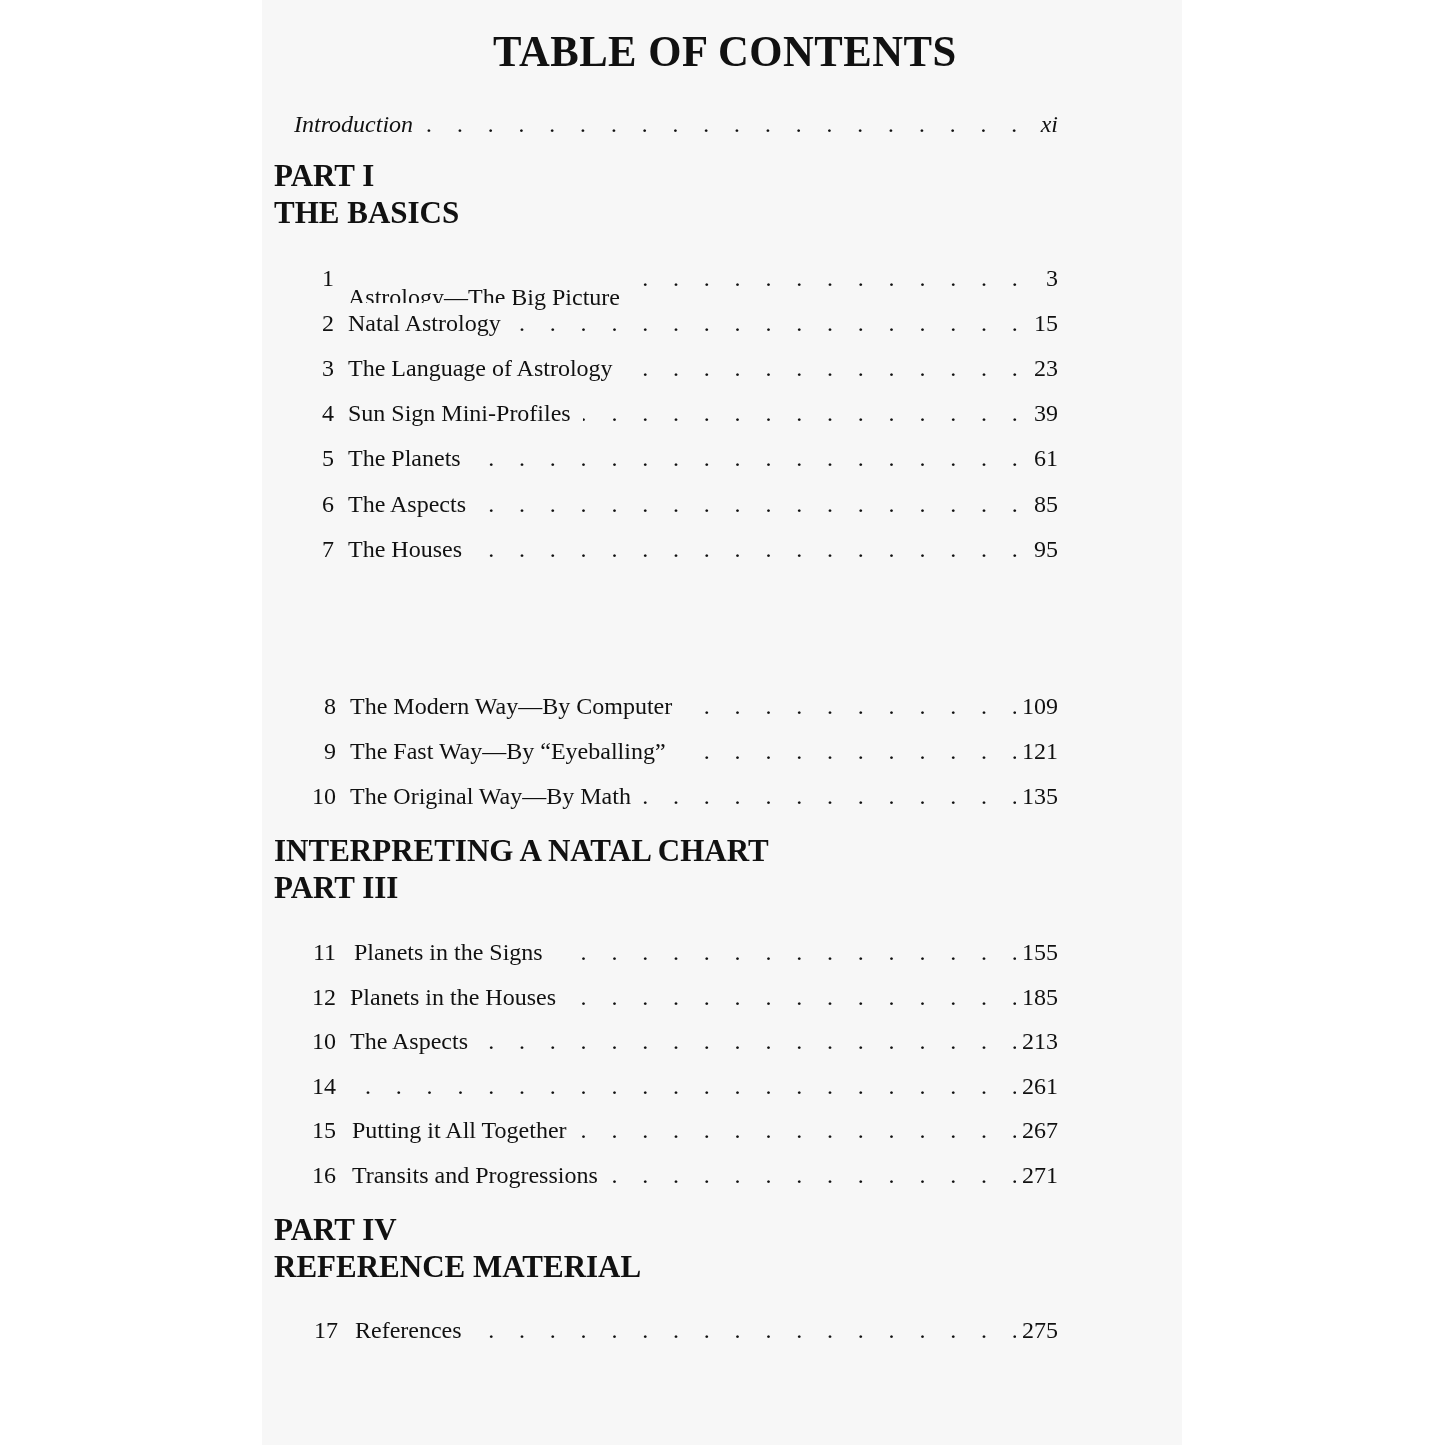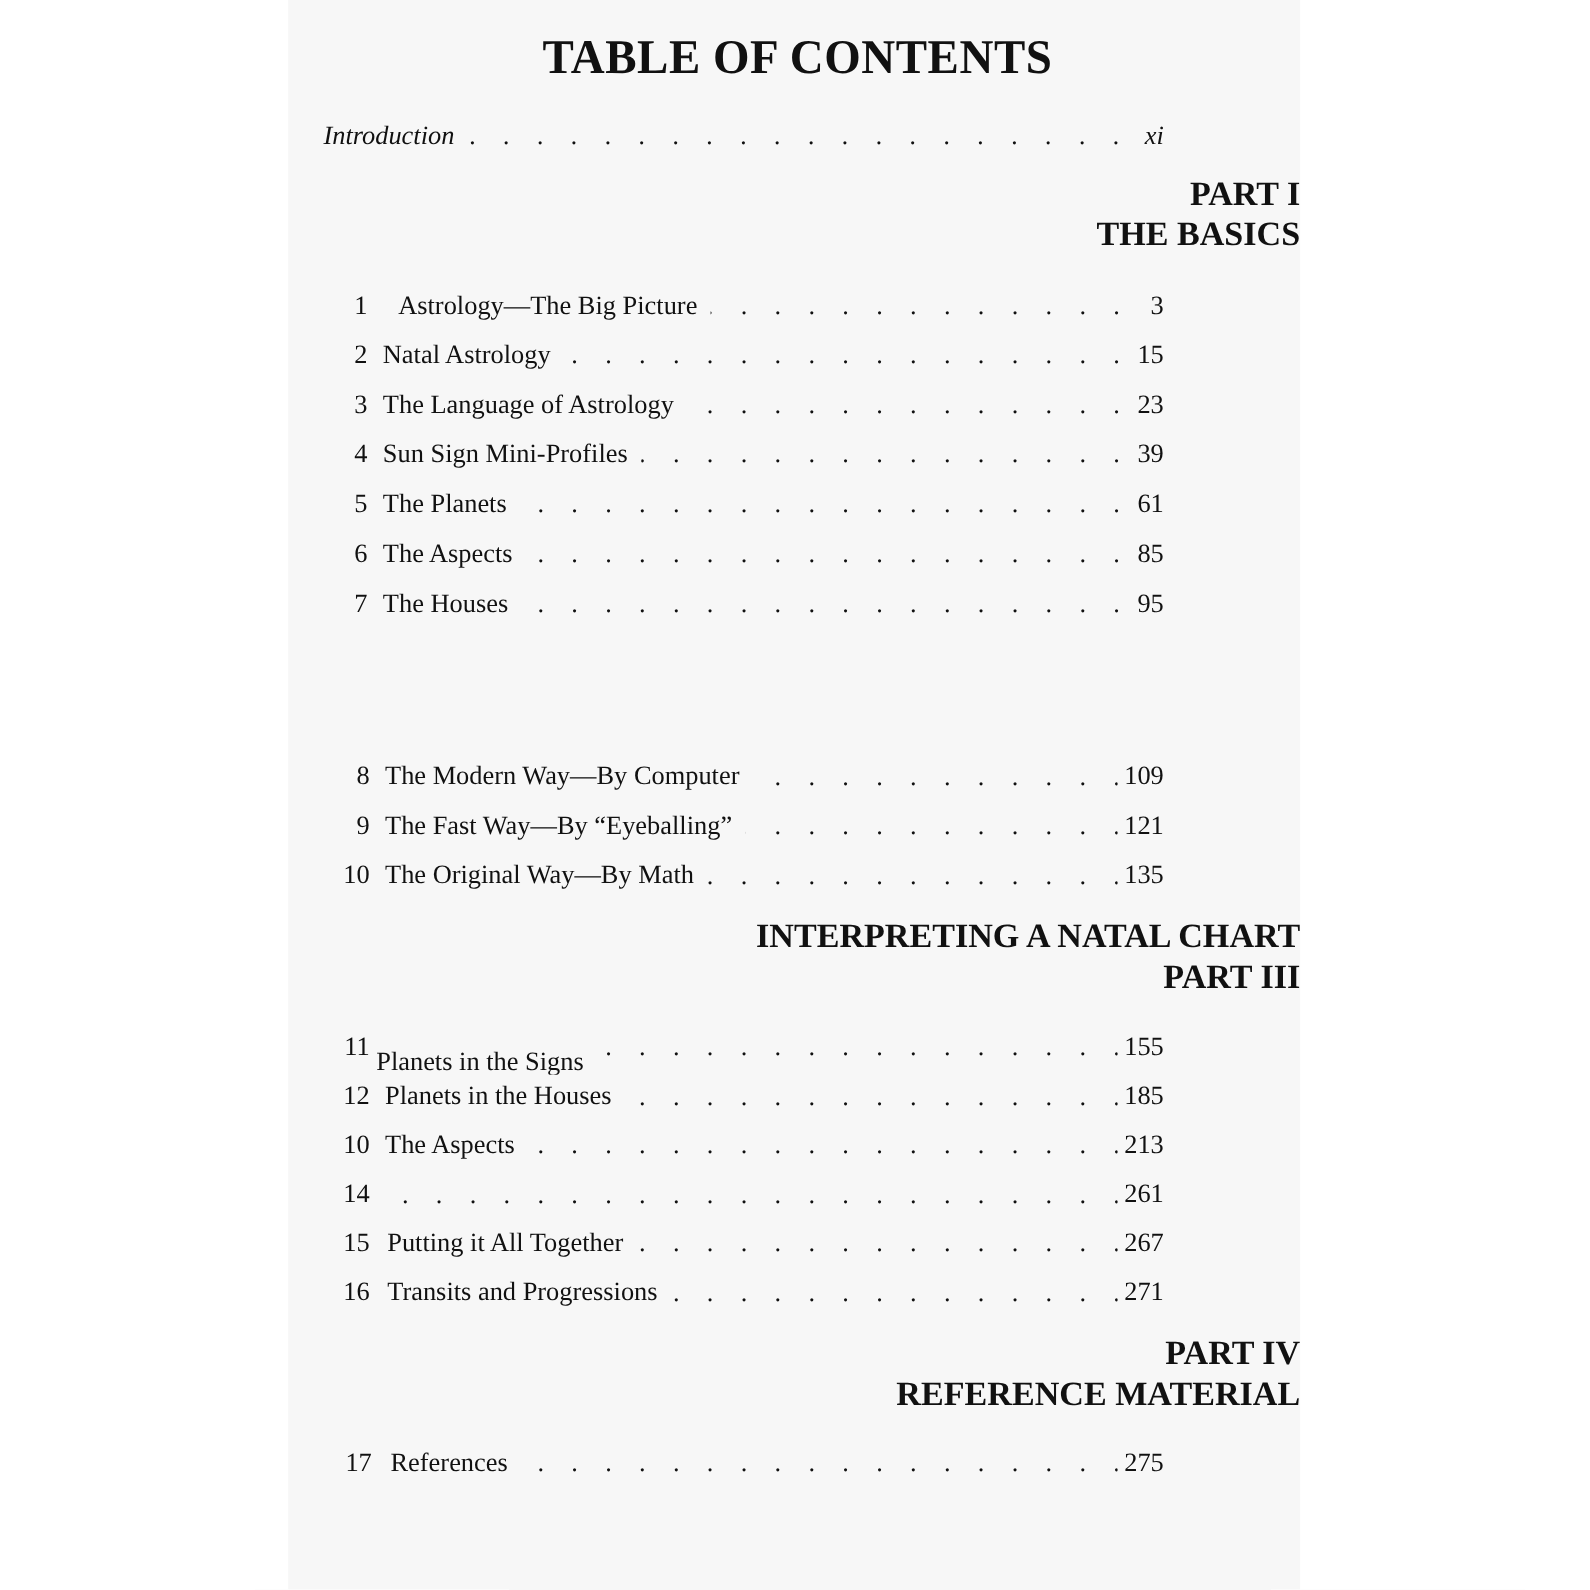--- a/index.html
+++ b/index.html
@@ -80,21 +80,21 @@
       padding-left: 6px;
       z-index: 2;
     }
     .intro {
       font-style: italic;
     }
     .part-header {
       position: absolute;
       left: 0;
       width: 100%;
-      text-align: right;
+      text-align: left;
       font-family: "Liberation Serif", serif;
       font-weight: bold;
       font-size: 31px;
       line-height: 37px;
       padding-left: 12px;
       box-sizing: border-box;
     }
   </style>
 </head>
 <body>
@@ -109,21 +109,21 @@
     <span class="page-num">xi</span>
   </div>
 
   <div class="part-header" style="top:157px;">
     <div>PART I</div>
     <div>THE BASICS</div>
   </div>
 
   <div class="row" style="top:258px;">
     <span class="num">1</span>
-    <span class="title" style="left:100px;">Astrology—The Big Picture</span>
+    <span class="title" style="left:86px;margin-top:19px;">Astrology—The Big Picture</span>
     <span class="dots">. . . . . . . . . . . . . . . . . . . . . . . . . . . . . . . . . . . . . . . . . . . . . . . . . . . . . . . . . . . .</span>
     <span class="page-num">3</span>
   </div>
   <div class="row" style="top:303px;">
     <span class="num">2</span>
     <span class="title" style="left:86px;">Natal Astrology</span>
     <span class="dots">. . . . . . . . . . . . . . . . . . . . . . . . . . . . . . . . . . . . . . . . . . . . . . . . . . . . . . . . . . . .</span>
     <span class="page-num">15</span>
   </div>
   <div class="row" style="top:348px;">
@@ -177,21 +177,21 @@
     <span class="page-num">135</span>
   </div>
 
   <div class="part-header" style="top:832px;">
     <div>INTERPRETING A NATAL CHART</div>
     <div>PART III</div>
   </div>
 
   <div class="row" style="top:932px;">
     <span class="num" style="width:74px;">11</span>
-    <span class="title" style="left:80px;margin-top:14px;">Planets in the Signs</span>
+    <span class="title" style="left:92px;">Planets in the Signs</span>
     <span class="dots">. . . . . . . . . . . . . . . . . . . . . . . . . . . . . . . . . . . . . . . . . . . . . . . . . . . . . . . . . . . .</span>
     <span class="page-num">155</span>
   </div>
   <div class="row" style="top:977px;">
     <span class="num" style="width:74px;">12</span>
     <span class="title" style="left:88px;">Planets in the Houses</span>
     <span class="dots">. . . . . . . . . . . . . . . . . . . . . . . . . . . . . . . . . . . . . . . . . . . . . . . . . . . . . . . . . . . .</span>
     <span class="page-num">185</span>
   </div>
   <div class="row" style="top:1021px;">

